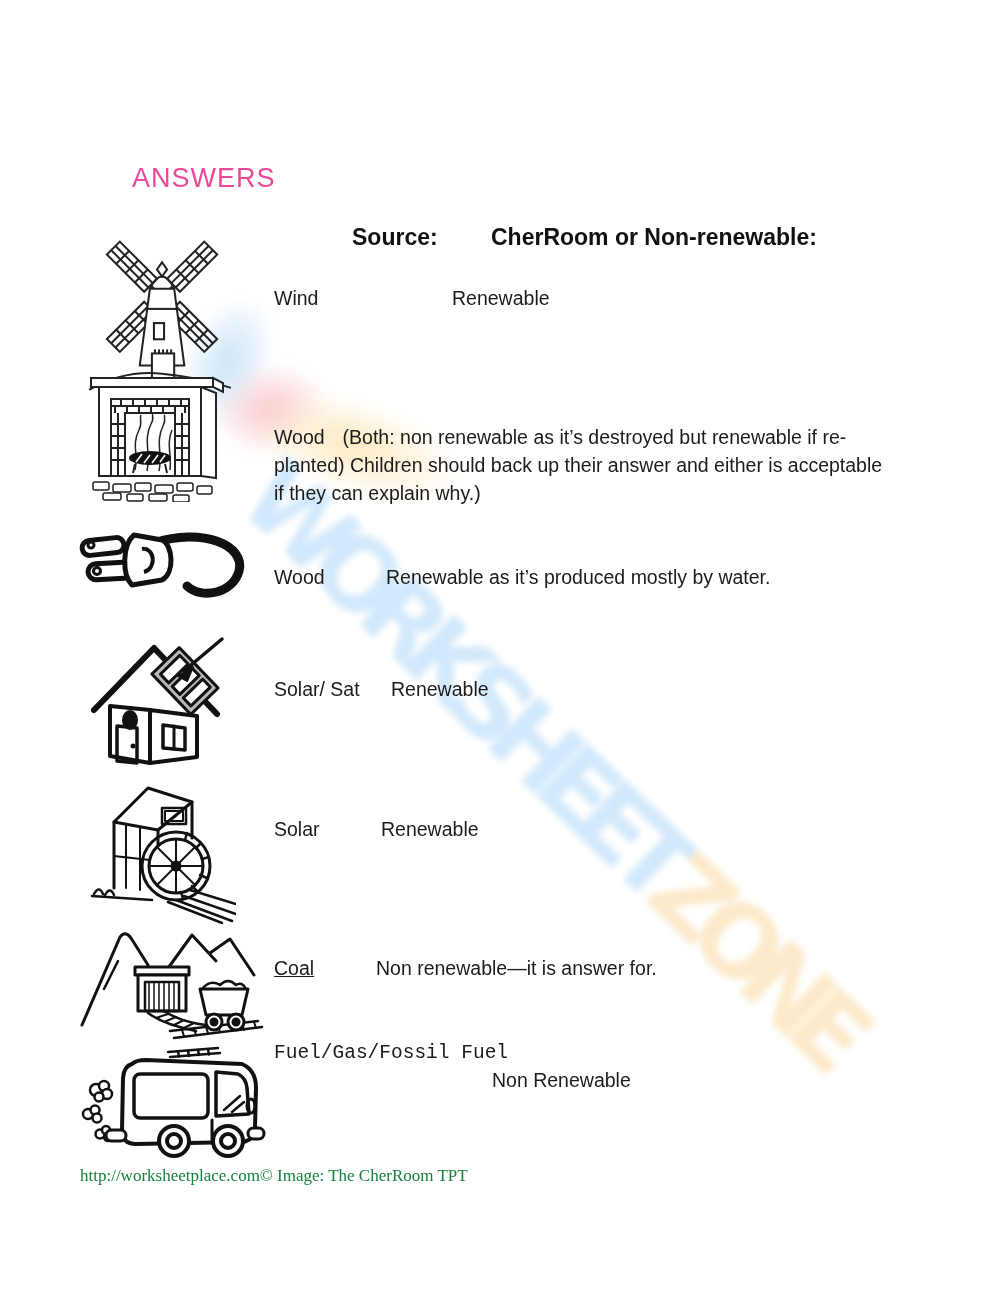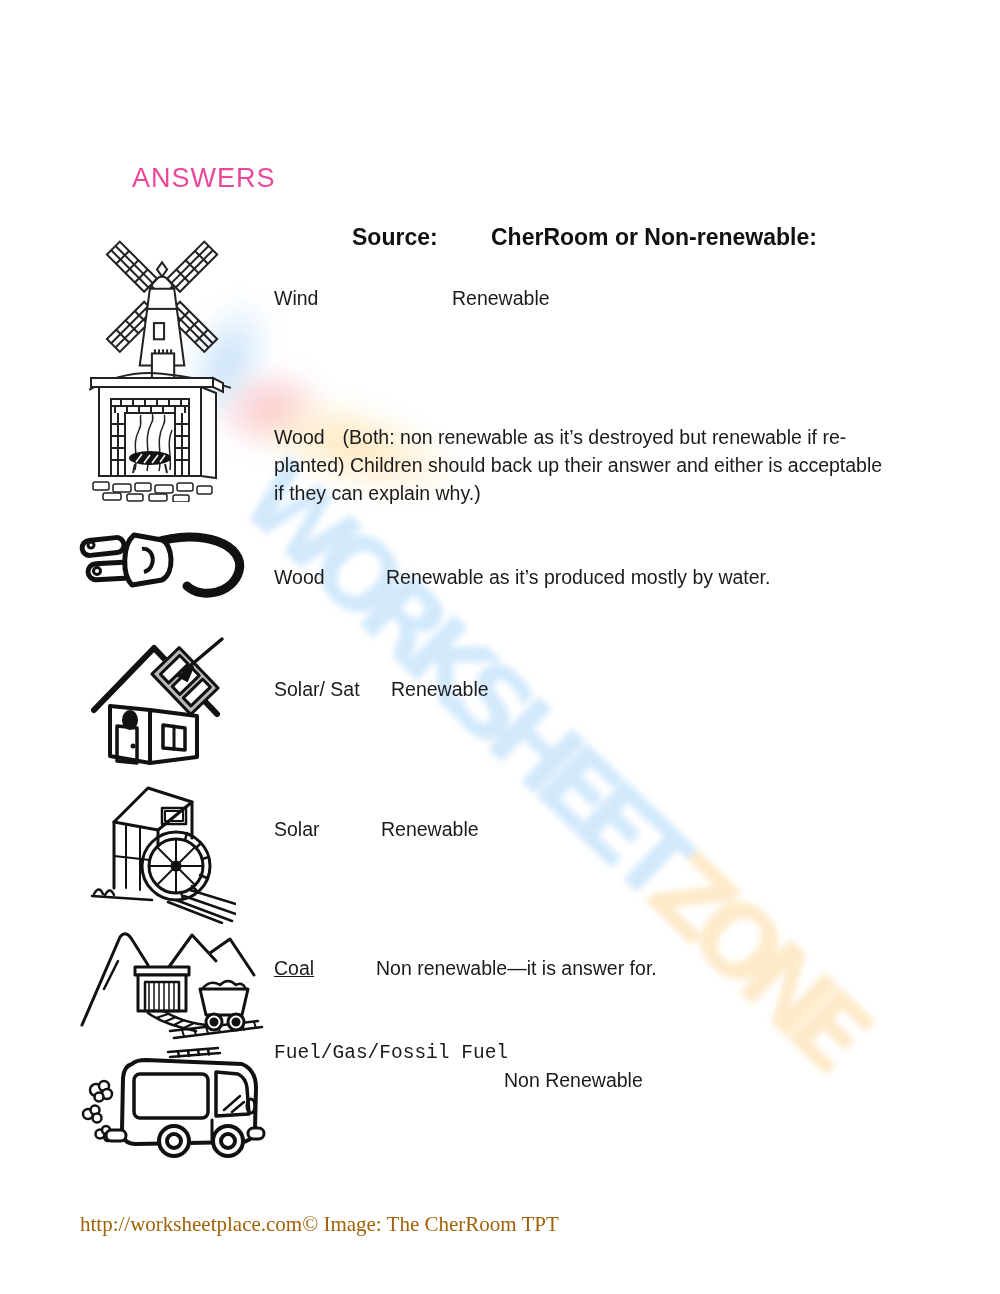--- a/index.html
+++ b/index.html
@@ -14,21 +14,21 @@
   
   .hdr{top:224px;font-size:23px;font-weight:bold;color:#111;}
   .hdr.src{left:331px;margin-left:21px;}
   .hdr.ans{left:491px;}
   
   .rowtxt{font-size:19.5px;color:#1b1b1b;}
   
   .wood-par{left:274px;top:423px;width:622px;line-height:28px;white-space:normal;}
   .wood-par .gap{margin-right:18px;}
   
-  .footer{left:80px;top:1166px;font-size:21px;color:#a16207;font-family:"Liberation Serif", serif;margin-top:46px;}
+  .footer{left:80px;top:1166px;font-size:17px;color:#15803d;font-family:"Liberation Serif", serif;}
   
   .wm{
     left:300px;top:438px;transform:rotate(44deg);transform-origin:left top;
     font-size:100px;font-weight:bold;letter-spacing:-0.16em;white-space:nowrap;
     filter:blur(3px);z-index:0;font-family:"DejaVu Sans", sans-serif;
   }
   
   .blob{border-radius:50%;filter:blur(9px);z-index:0;}
   .blob.blue{left:185px;top:292px;width:85px;height:140px;transform:rotate(22deg);
     background:radial-gradient(closest-side, rgba(186,219,247,.8), rgba(186,219,247,0));}
@@ -323,15 +323,15 @@
       <rect x="30" y="86" width="20" height="11" rx="5.5" fill="#fff" stroke-width="3"></rect>
       <rect x="172" y="84" width="16" height="11" rx="5.5" fill="#fff" stroke-width="3"></rect>
       <circle cx="98" cy="97" r="15" fill="#fff"></circle>
         <circle cx="98" cy="97" r="7"></circle>
       <circle cx="152" cy="97" r="15" fill="#fff"></circle>
         <circle cx="152" cy="97" r="7"></circle>
     </g>
   </svg>
 </div>
 <span class="abs rowtxt txt" style="left:274px;top:1042px;font-family:Liberation Mono, monospace;">Fuel/Gas/Fossil Fuel</span>
-<span class="abs rowtxt txt" style="left:492px;top:1069px;margin-left:12px;">Non Renewable</span>
+<span class="abs rowtxt txt" style="left:492px;top:1069px;">Non Renewable</span>
 
 <div class="abs footer txt">http://worksheetplace.com© Image: The CherRoom TPT</div>
 
 </body></html>

